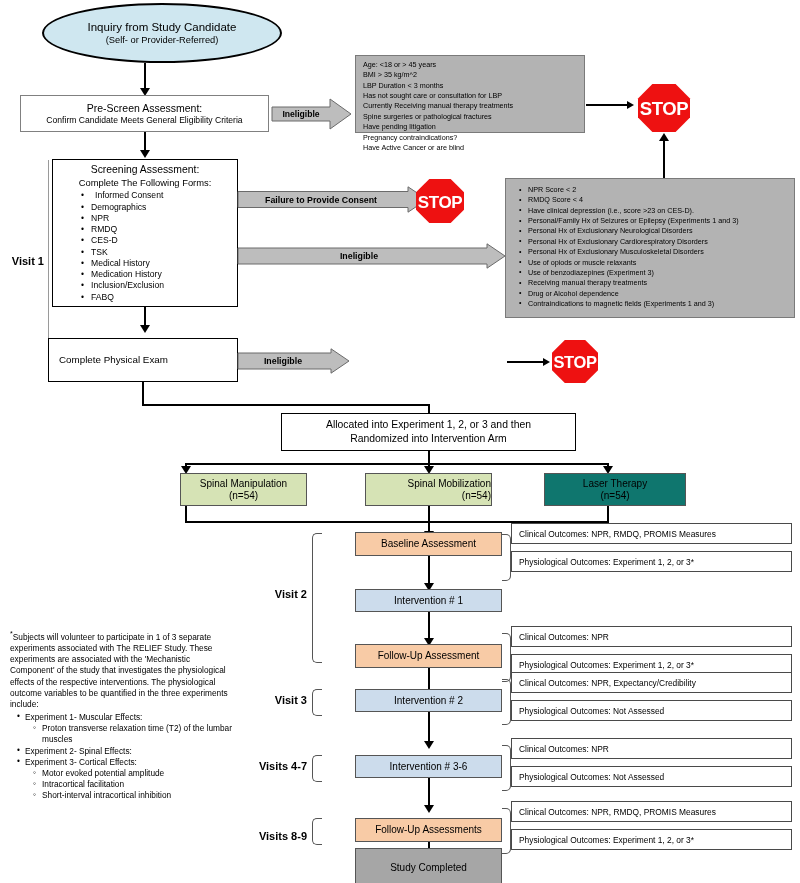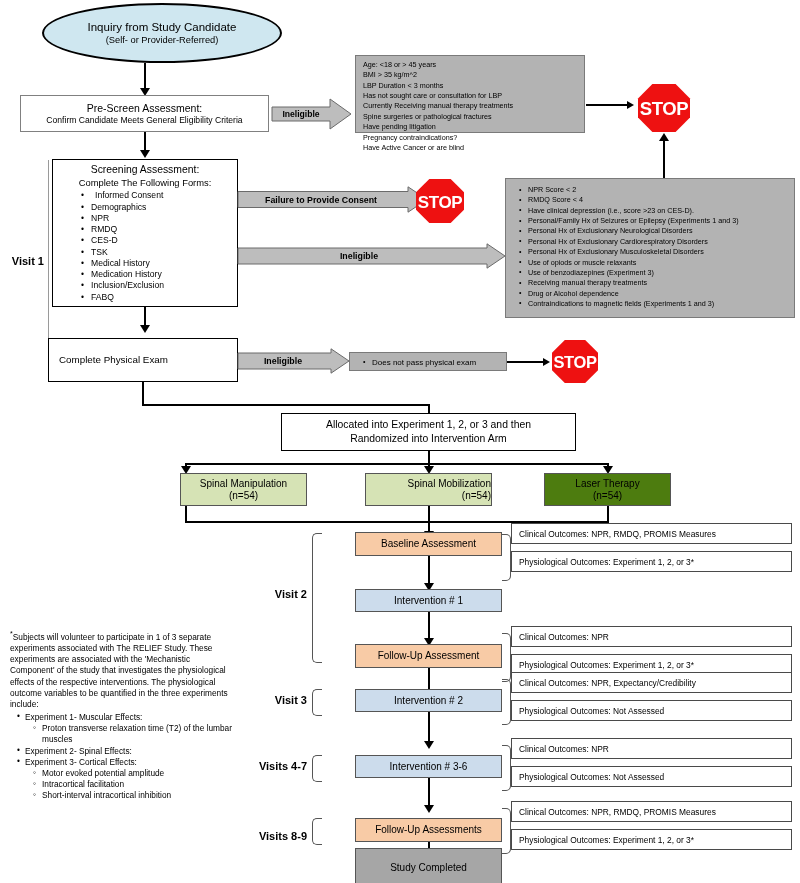--- a/index.html
+++ b/index.html
@@ -278,25 +278,20 @@
     <div class="ttl-b" style="font-size:9.8px;">Complete Physical Exam</div>
   </div>
 
   <div class="banner" style="left:238px;top:348px;width:112px;height:26px;">
     <svg viewBox="0 0 112 26" preserveAspectRatio="none">
       <polygon points="0,5 93,5 93,0.8 111,13 93,25.2 93,21 0,21" fill="#bdbdbd" stroke="#6b6b6b" stroke-width="1"></polygon>
     </svg>
     <div class="blabel" style="font-size:8.8px;right:22px;">Ineligible</div>
   </div>
 
-  <div class="criteria bul" style="left:349px;top:352px;width:158px;height:19px;padding-top:4px;font-size:8px;">
-    <ul>
-      <li>Does not pass physical exam</li>
-    </ul>
-  </div>
 
   <div class="ln h" style="left:507px;top:361px;width:37px;"></div>
   <div class="arrowhead ah-right" style="left:543px;top:357.5px;"></div>
 
   <div class="stop" style="left:550px;top:338px;">
     <svg width="50" height="47" viewBox="0 0 50 47">
       <polygon points="14.8,2 35.2,2 48,14.8 48,32.2 35.2,45 14.8,45 2,32.2 2,14.8" fill="#ee1111"></polygon>
       <text x="25" y="30" text-anchor="middle" fill="#ffffff" font-family="Liberation Sans, sans-serif" font-size="16.5" font-weight="bold" letter-spacing="-0.4">STOP</text>
     </svg>
   </div>
@@ -321,21 +316,21 @@
   <div class="arrowhead ah-down" style="left:603px;top:466px;"></div>
 
   <div class="box" style="left:180px;top:473px;width:127px;height:33px;background:#d6e3b5;border:1px solid #555;">
     <div class="ttl-b" style="font-size:10px;">Spinal Manipulation</div>
     <div class="ttl-b" style="font-size:10px;">(n=54)</div>
   </div>
   <div class="box" style="left:365px;top:473px;width:127px;height:33px;background:#d6e3b5;border:1px solid #555;align-items:flex-end;">
     <div class="ttl-b" style="font-size:10px;">Spinal Mobilization</div>
     <div class="ttl-b" style="font-size:10px;">(n=54)</div>
   </div>
-  <div class="box" style="left:544px;top:473px;width:127px;height:33px;background:#4d7c0f;border:1px solid #555;">
+  <div class="box" style="left:544px;top:473px;width:142px;height:33px;background:#0f766e;border:1px solid #555;">
     <div class="ttl-b" style="font-size:10px;">Laser Therapy</div>
     <div class="ttl-b" style="font-size:10px;">(n=54)</div>
   </div>
 
   <div class="ln v" style="left:185px;top:506px;height:17px;"></div>
   <div class="ln v" style="left:428px;top:506px;height:17px;"></div>
   <div class="ln v" style="left:607px;top:506px;height:17px;"></div>
   <div class="ln h" style="left:185px;top:521px;width:424px;"></div>
   <div class="ln v" style="left:428px;top:521px;height:13px;"></div>
   <div class="arrowhead ah-down" style="left:424px;top:531px;"></div>

